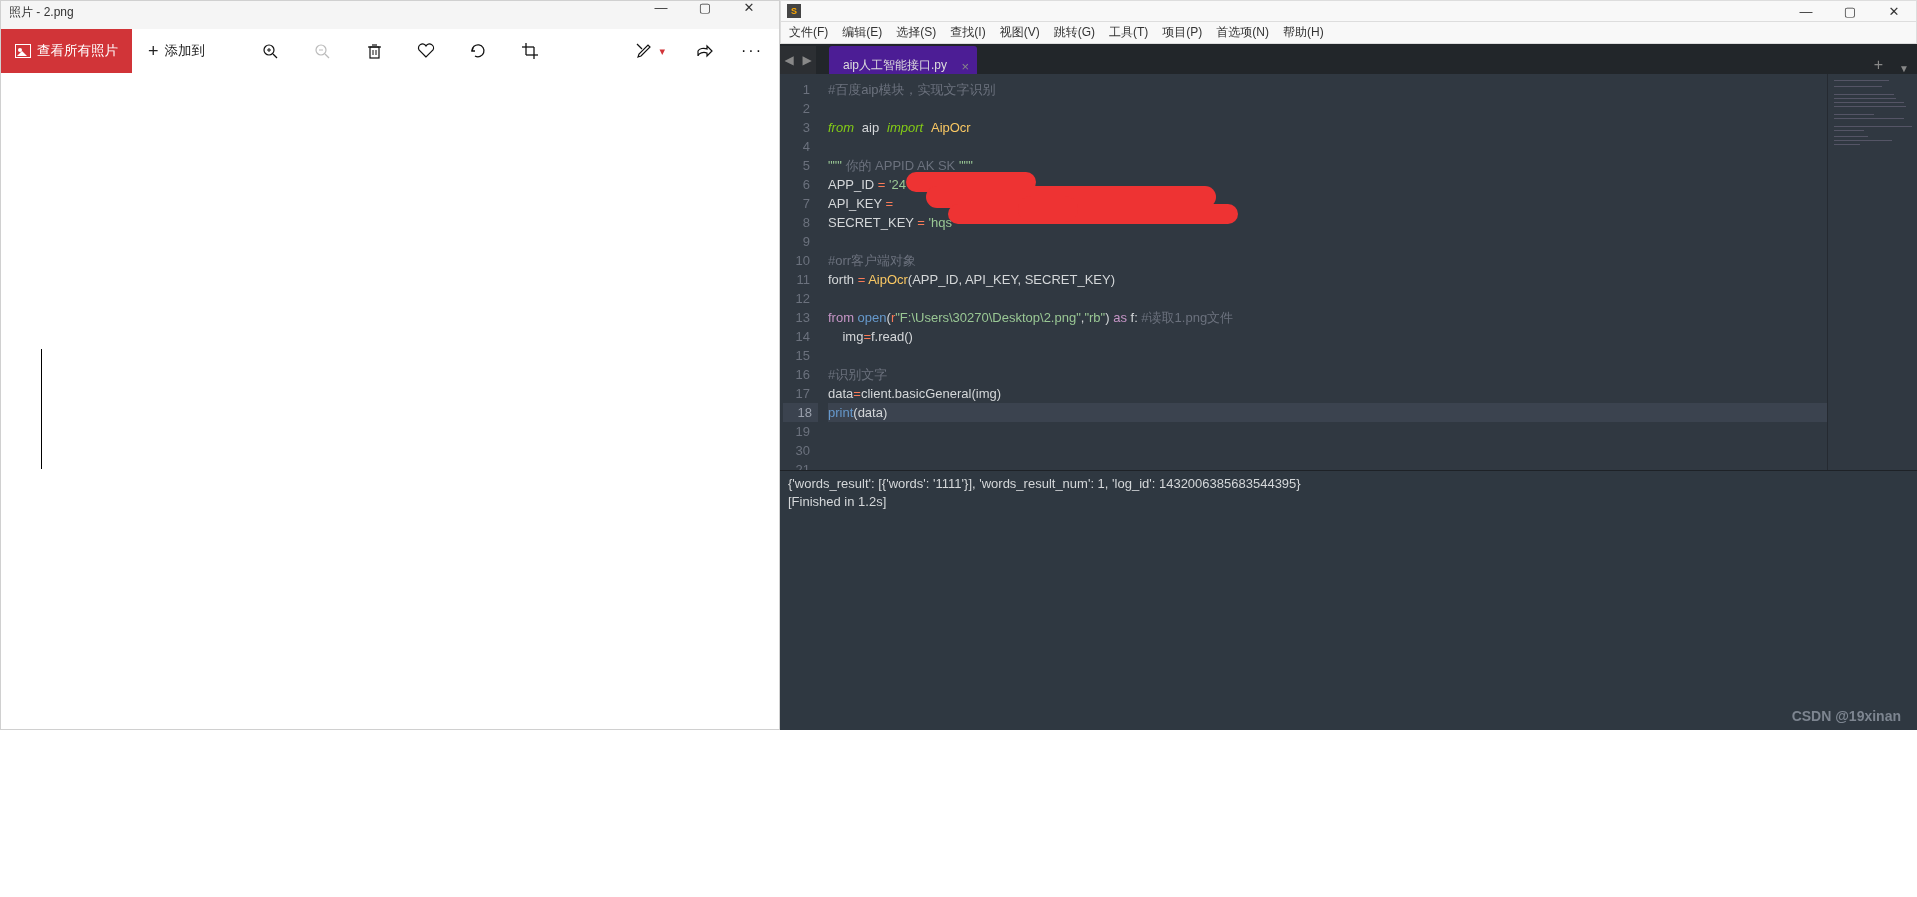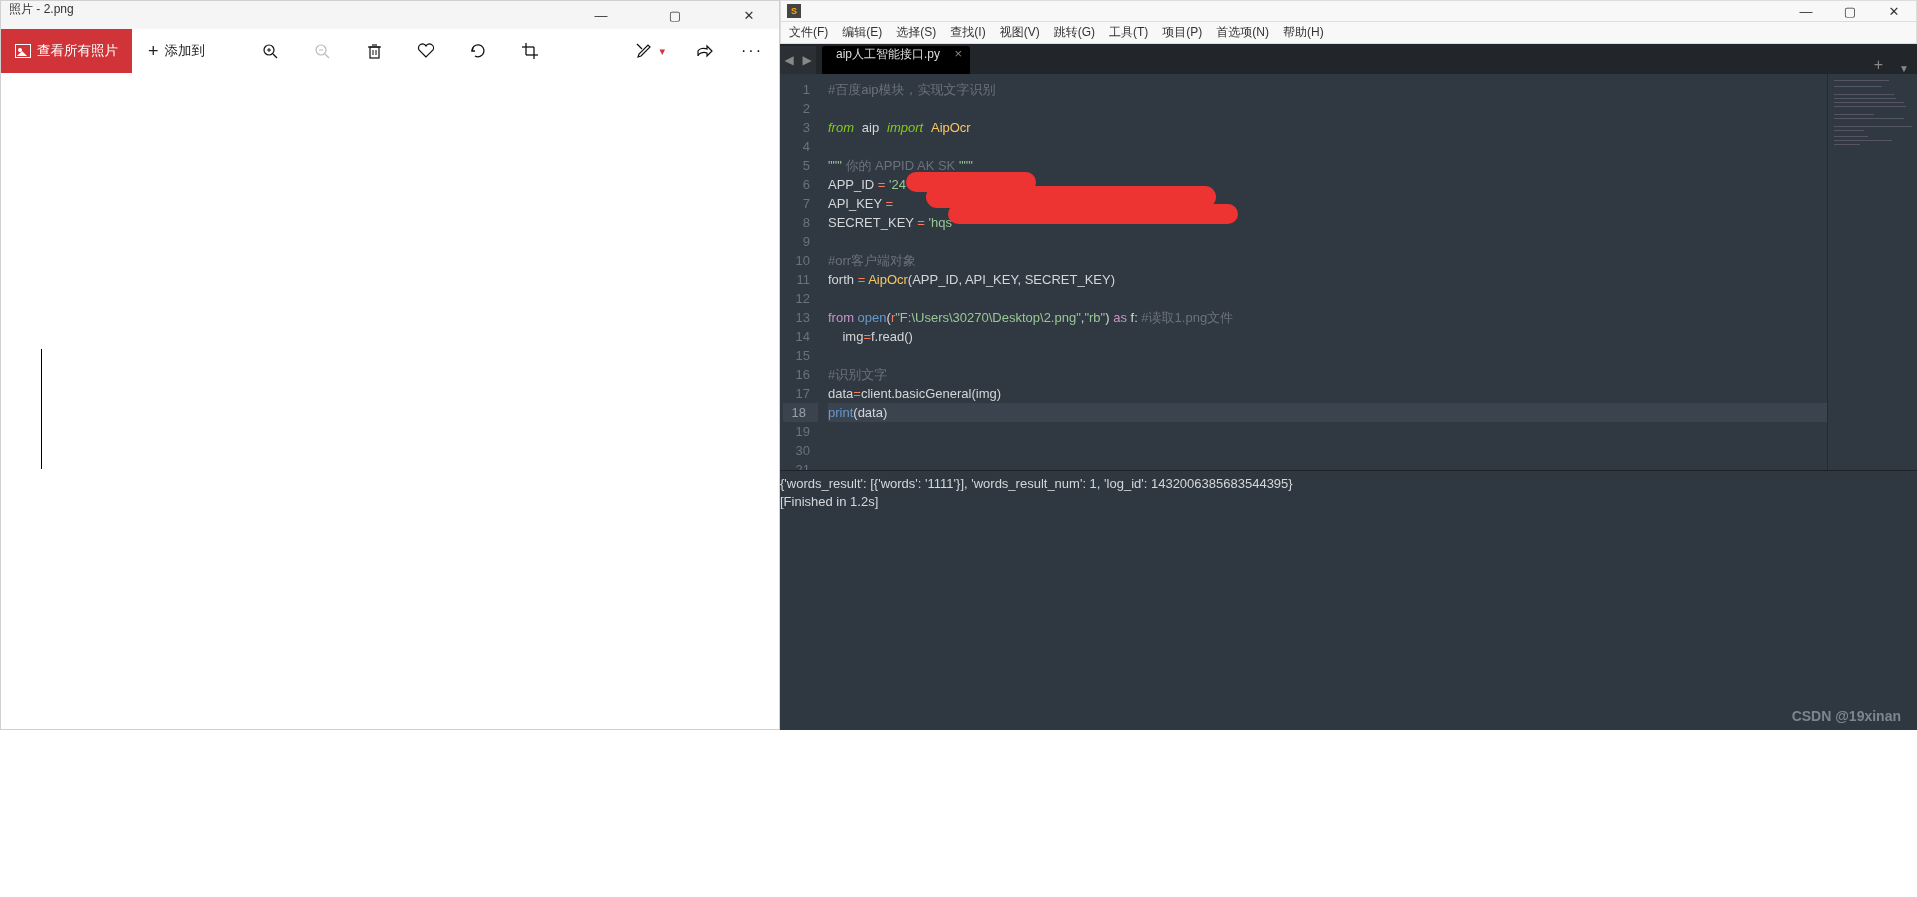--- a/index.html
+++ b/index.html
@@ -1,20 +1,20 @@
 <!DOCTYPE html>
 <html><head>
 <meta charset="utf-8">
 <style>
 * { margin:0; padding:0; box-sizing:border-box; font-family:"Microsoft YaHei","Segoe UI",sans-serif; }
 body { width:1917px; height:897px; display:flex; background:#fff; overflow:hidden; }
 
 
 .photos { width:780px; height:730px; border:1px solid #d0d0d0; display:flex; flex-direction:column; background:#fff; }
-.photos-titlebar { height:28px; background:#f5f5f5; display:flex; align-items:flex-start; padding:0 8px; font-size:12px; color:#333;gap:30px; }
+.photos-titlebar { height:28px; background:#f5f5f5; display:flex; align-items:flex-end; padding:8px 8px; font-size:12px; color:#333; }
 .photos-titlebar .spacer{flex:1;}
 .win-btn { width:44px; height:28px; display:flex; align-items:center; justify-content:center; color:#333; font-size:13px;}
 .photos-toolbar { height:44px; display:flex; align-items:center; }
 .view-all{ background:#d13438; color:#fff; height:44px; display:flex; align-items:center; gap:6px; padding:0 14px; font-size:13.5px;}
 .view-all .ico{width:16px;height:14px;border:1.5px solid #fff;position:relative;}
 .view-all .ico::before{content:"";position:absolute;left:2px;top:3px;width:4px;height:4px;border-radius:50%;background:#fff;}
 .view-all .ico::after{content:"";position:absolute;left:1px;bottom:1px;border-left:5px solid transparent;border-right:5px solid transparent;border-bottom:5px solid #fff;}
 .add-to{display:flex;align-items:center;gap:6px;padding:0 16px;font-size:13.5px;color:#222;}
 .add-to .plus{font-size:18px;font-weight:300;}
 .tool-icons{flex:1;display:flex;align-items:center;justify-content:flex-start;gap:34px;padding-left:40px;color:#111;}
@@ -28,41 +28,41 @@
 
 
 .sublime{flex:1;height:730px;display:flex;flex-direction:column;background:#2e3440;position:relative;}
 .st-titlebar{height:22px;background:#f8f8f8;display:flex;align-items:center;font-size:11px;color:#555;padding-left:6px;border:1px solid #ddd;}
 .st-titlebar .st-ico{width:14px;height:14px;background:#444;margin-right:6px;display:flex;align-items:center;justify-content:center;color:#fa0;font-size:9px;font-weight:bold;}
 .st-titlebar .spacer{flex:1;}
 .st-menubar{height:22px;background:#f8f8f8;display:flex;align-items:center;gap:14px;padding:0 8px;font-size:12px;color:#333;border:1px solid #ddd;border-top:none;}
 .st-tabbar{height:30px;background:#22262a;display:flex;align-items:flex-end;}
 .st-tab-nav{display:flex;color:#888;}
 .st-tab-nav span{width:18px;height:28px;display:flex;align-items:center;justify-content:center;background:#2c2f33;font-size:12px;}
-.st-tab{height:28px;background:#000000;color:#ddd;font-size:12px;display:flex;align-items:flex-start;padding:0 30px 0 14px;position:relative;margin-left:6px;border-radius:3px 3px 0 0;}
+.st-tab{height:28px;background:#4c1d95;color:#ddd;font-size:12px;display:flex;align-items:flex-end;padding:0 30px 0 14px;position:relative;margin-left:13px;border-radius:3px 3px 0 0;}
 .st-tab .x{position:absolute;right:8px;color:#888;font-size:13px;}
 .st-tabbar .spacer{flex:1;}
 .st-tabbar .new-tab{color:#888;padding:0 8px;font-size:16px;}
 .st-tabbar .drop{color:#888;padding:0 8px;font-size:10px;}
 .st-editor{flex:1;display:flex;background:#303841;position:relative;overflow:hidden;}
 .gutter{width:38px;background:#303841;color:#6b717d;text-align:right;font-family:Consolas,monospace;font-size:13px;padding:6px 8px 0 0;line-height:19px;border-left:3px solid #303841;}
-.gutter .hl{background:#3b434f;color:#9aa0ac;display:block;margin-right:-8px;padding-right:12px;}
+.gutter .hl{background:#3b434f;color:#9aa0ac;display:block;margin-right:-8px;padding-right:6px;}
 .code{flex:1;font-family:Consolas,monospace;font-size:13px;color:#d4d7d9;padding:6px 0 0 10px;line-height:19px;white-space:pre;position:relative;}
 .code .cm{color:#6b717d;}
 .code .kw{color:#84cc16;font-style:italic;}
 .code .kw2{color:#c695c6;}
 .code .fn{color:#6699cc;}
 .code .str{color:#99c794;}
 .code .cls{color:#fac863;}
 .code .op{color:#f97b58;}
 .code .hl-line{background:#3b434f;display:inline-block;width:100%;}
 .redact{position:absolute;background:#e33;border-radius:12px;}
 .minimap{width:90px;background:#303841;border-left:1px solid #252a31;position:relative;}
 .minimap .mm-line{position:absolute;left:6px;height:1px;background:#556;}
-.st-output{height:260px;background:#2f3841;color:#d4d7d9;font-family:Consolas,monospace;font-size:13px;padding:4px 0;line-height:18px;white-space:pre;border-top:1px solid #1e2227;}
+.st-output{height:260px;background:#2f3841;color:#d4d7d9;font-family:Consolas,monospace;font-size:13px;padding:4px 8px;line-height:18px;white-space:pre;border-top:1px solid #1e2227;}
 .watermark{position:absolute;right:16px;bottom:6px;color:#7d8590;font-size:14px;font-weight:bold;}
 </style>
 </head>
 <body>
 
 <div class="photos">
   <div class="photos-titlebar">
     <span>照片 - 2.png</span>
     <span class="spacer"></span>
     <span class="win-btn">—</span>

